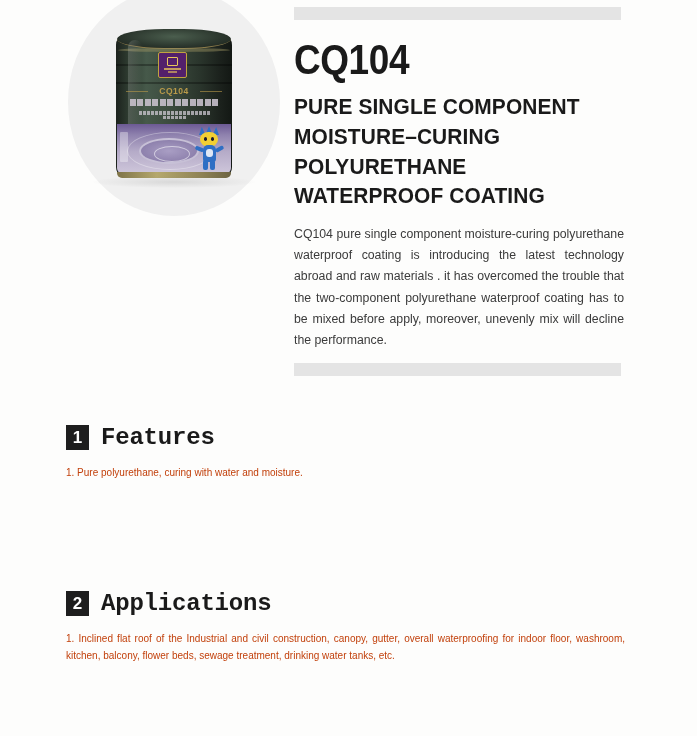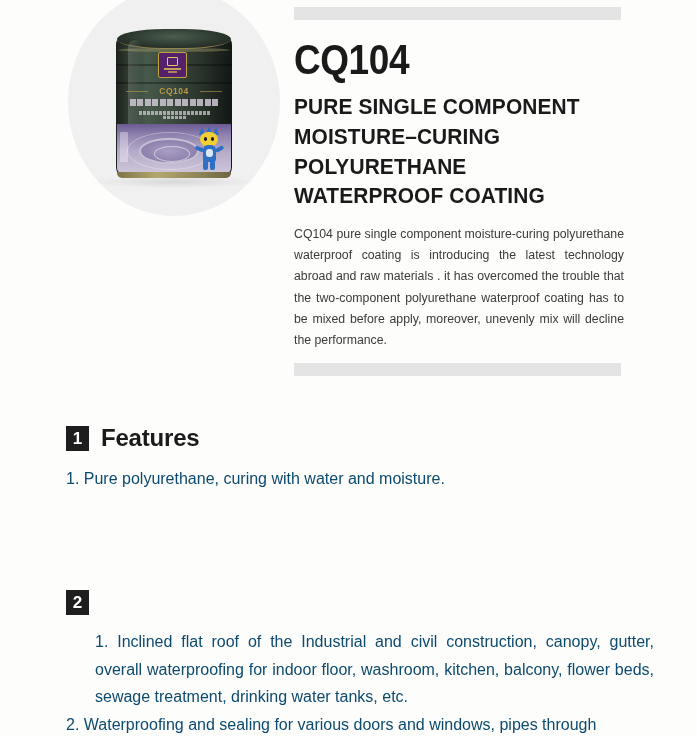--- a/index.html
+++ b/index.html
@@ -363,42 +363,41 @@
     font-size: 17px;
     font-weight: bold;
     display: flex;
     align-items: center;
     justify-content: center;
     line-height: 1;
     flex: none;
   }
 
   .section-title {
-    font-family: Liberation Sans, sans-serif;
+    font-family: Liberation Mono, monospace;
     font-size: 24px;
     font-weight: bold;
     color: #1a1a1a;
     letter-spacing: -0.2px;
   }
 
   .section-list { margin-top: 13px; }
 
   .list-item {
     font-family: "Liberation Sans", sans-serif;
-    font-size: 16px;
+    font-size: 10px;
     line-height: 1.72;
-    color: #0c4a6e;
+    color: #c2410c;
     margin-bottom: 3px;
   }
   .list-item.justified {
     text-align: justify;
     text-justify: inter-word;
     width: 559px;
     margin-bottom: 0;
-    margin-left: 29px;
   }
 </style>
 </head>
 <body>
 
 <div id="page">
 
   <div class="hero">
 
     <div class="photo-wrap">
@@ -508,20 +507,20 @@
       <div class="section-title">Features</div>
     </div>
     <div class="section-list">
       <div class="list-item">1. Pure polyurethane, curing with water and moisture.</div>
     </div>
   </div>
 
   <div class="section applications">
     <div class="section-head">
       <div class="num-badge">2</div>
+      <div class="section-title">Applications</div>
     </div>
     <div class="section-list">
       <div class="list-item justified">1. Inclined flat roof of the Industrial and civil construction, canopy, gutter, overall waterproofing for indoor floor, washroom, kitchen, balcony, flower beds, sewage treatment, drinking water tanks, etc.</div>
-      <div class="list-item">2. Waterproofing and sealing for various doors and windows, pipes through walls, cracks.</div>
     </div>
   </div>
 
 </div>
 
 </body></html>

